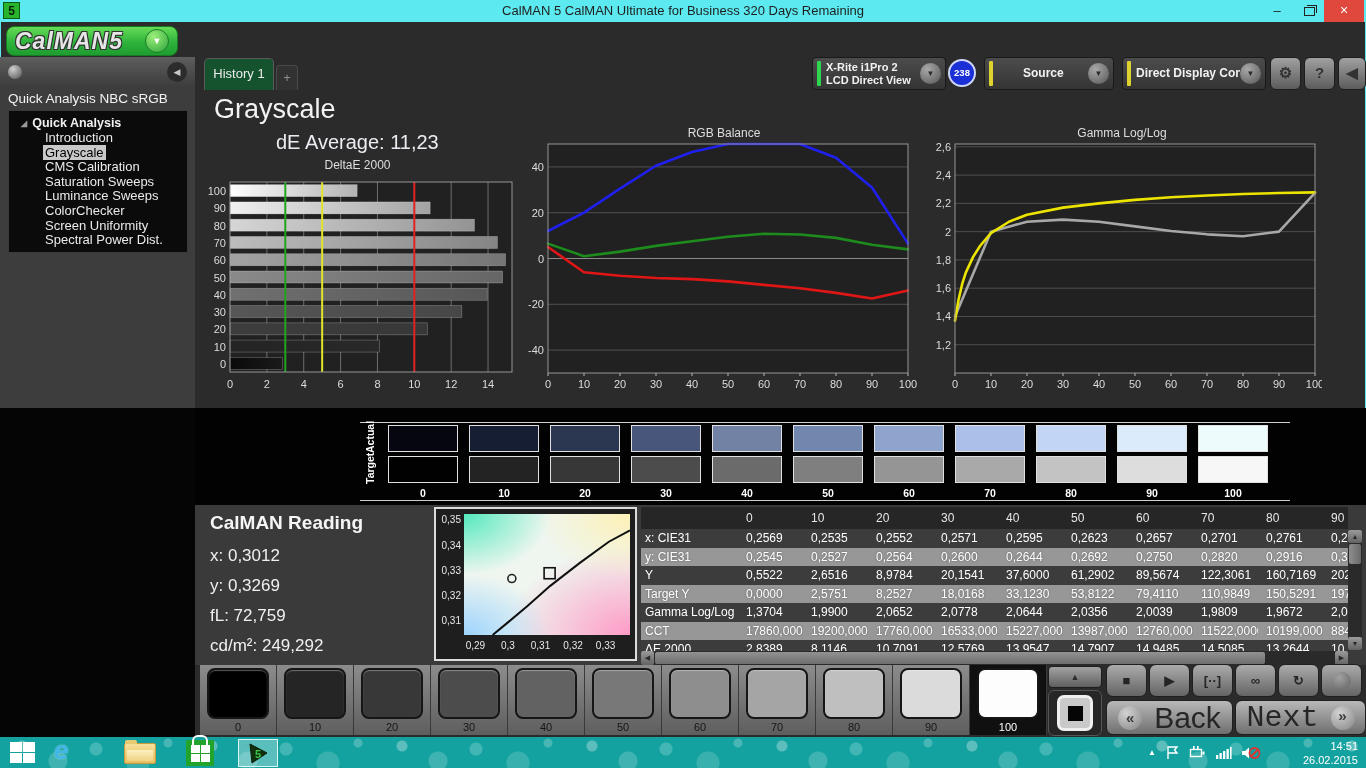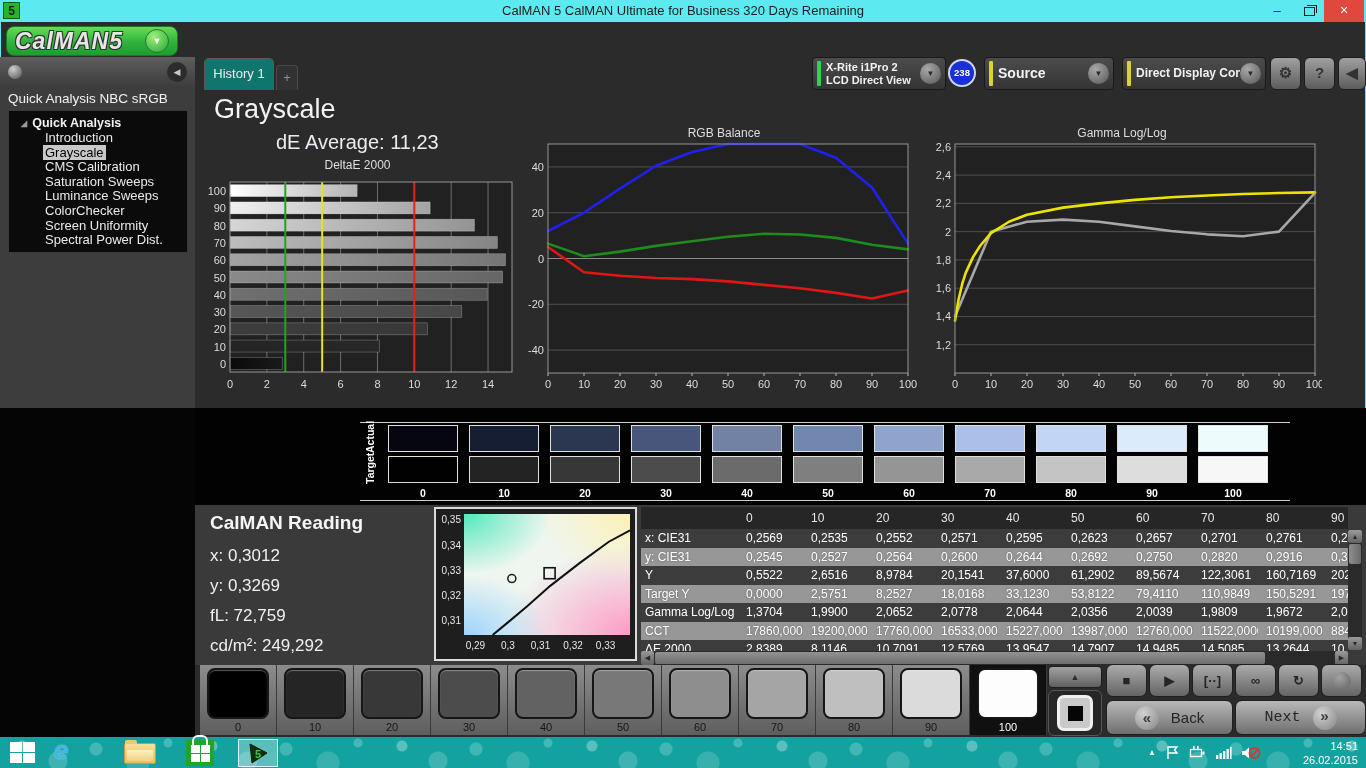--- a/index.html
+++ b/index.html
@@ -35,21 +35,21 @@
   #sidebar-collapse{width:20px;height:20px;border-radius:50%;background:#2c2c2c;color:#c8c8c8;
     font-size:9px;text-align:center;line-height:20px;}
   #workflow-title{left:8px;top:91px;font-size:13.5px;color:#f2f2f2;}
   #tree-panel{left:8px;top:110px;width:180px;height:143px;background:#0b0b0b;border:1px solid #3a3a3a;box-sizing:border-box;padding-top:5px;}
   #tree-root{padding-left:12px;font-size:12.5px;font-weight:bold;color:#f0f0f0;height:15px;}
   #tree-root .exp{display:inline-block;font-size:8px;color:#9a9a9a;margin-right:5px;transform:translateY(-1px);}
   .tree-item{padding-left:34px;font-size:13px;color:#eaeaea;height:14.6px;line-height:14.6px;white-space:nowrap;}
   .tree-item span{padding:0 2px;}
   .tree-item span.selbg{background:#c9c9c9;color:#000;}
   
-  #tab-history{left:204px;top:58px;width:70px;height:32px;background:#0f766e;border:1px solid #5a5a5a;border-bottom:none;
+  #tab-history{left:204px;top:58px;width:70px;height:32px;background:#14532d;border:1px solid #5a5a5a;border-bottom:none;
     border-radius:5px 5px 0 0;color:#ececec;font-size:13px;text-align:center;line-height:30px;box-sizing:border-box;}
   #tab-add{left:276px;top:65px;width:22px;height:25px;background:#323232;border:1px solid #4a4a4a;border-bottom:none;
     border-radius:4px 4px 0 0;color:#8f8f8f;font-size:13px;text-align:center;line-height:23px;box-sizing:border-box;}
   .dd{top:57px;height:33px;background:linear-gradient(180deg,#4c4c4c,#343434);border:1px solid #191919;border-radius:4px;
     box-sizing:border-box;display:flex;align-items:center;padding:0 4px;}
   .dd-accent{width:4px;height:25px;margin-right:5px;border-radius:1px;}
   .dd-text{flex:1;color:#f2f2f2;font-size:11px;line-height:13px;white-space:nowrap;overflow:hidden;}
   .dd-caret{width:21px;height:21px;border-radius:50%;background:radial-gradient(circle at 35% 30%,#a8a8a8,#565656);
     color:#2a2a2a;font-size:8px;text-align:center;line-height:21px;flex:none;}
   #badge-238{left:948px;top:59px;width:28px;height:28px;border-radius:50%;background:#1b2fd6;border:2px solid #cdd6f6;
@@ -129,21 +129,21 @@
   #pwb-square{width:15px;height:15px;background:#050505;}
   #transport-row{left:1106px;top:664px;display:flex;gap:2px;}
   .tbtn{width:41px;height:33px;border-radius:7px;background:linear-gradient(180deg,#ababab,#646464);
     border:1px solid #1f1f1f;box-sizing:border-box;color:#252525;font-size:13px;font-weight:bold;
     display:flex;align-items:center;justify-content:center;}
   .rec{width:18px;height:18px;border-radius:50%;background:radial-gradient(circle at 35% 30%,#a2a2a2,#616161);}
   .navbtn{top:700px;height:35px;border-radius:7px;background:linear-gradient(180deg,#b8b8b8,#6f6f6f);
     border:1px solid #1f1f1f;box-sizing:border-box;display:flex;align-items:center;justify-content:center;gap:12px;}
   .nav-chev{width:24px;height:24px;border-radius:50%;background:radial-gradient(circle at 35% 30%,#d2d2d2,#848484);
     color:#3c3c3c;font-size:15px;font-weight:bold;text-align:center;line-height:23px;}
-  .nav-label{font-size:15px;color:#262626;text-align:right;}
+  .nav-label{font-size:30px;color:#262626;text-align:right;}
   #back-btn{left:1106px;width:127px;}
   #next-btn{left:1235px;width:131px;font-family:Liberation Mono, monospace;}
   
   #taskbar{left:0;top:737px;width:1366px;height:31px;background-color:#14a2a0;
     background-image:
       radial-gradient(circle at 22px 9px,rgba(255,255,255,.30) 0 5px,rgba(255,255,255,0) 6px),
       radial-gradient(circle at 58px 24px,rgba(255,255,255,.18) 0 9px,rgba(255,255,255,0) 10px),
       radial-gradient(circle at 96px 12px,rgba(225,255,250,.22) 0 6px,rgba(255,255,255,0) 7px),
       radial-gradient(circle at 138px 26px,rgba(255,255,255,.15) 0 11px,rgba(255,255,255,0) 12px),
       radial-gradient(circle at 168px 6px,rgba(255,255,255,.22) 0 4px,rgba(255,255,255,0) 5px);
@@ -214,21 +214,21 @@
   <div class="abs" id="tab-add">+</div>
 
   <div class="abs dd" style="left:812px;width:134px;">
     <span class="dd-accent" id="meter-accent" style="background: rgb(46, 213, 78);"></span>
     <span class="dd-text" style="font-weight:bold;"><span>X-Rite i1Pro 2</span><br><span>LCD Direct View</span></span>
     <span class="dd-caret">▼</span>
   </div>
   <div class="abs" id="badge-238">238</div>
   <div class="abs dd" style="left:984px;width:130px;">
     <span class="dd-accent" id="source-accent" style="background: rgb(222, 210, 47);"></span>
-    <span class="dd-text" style="font-weight:bold;font-size:14px;">Source</span>
+    <span class="dd-text" style="font-weight:bold;font-size:12px;margin-left:25px;">Source</span>
     <span class="dd-caret">▼</span>
   </div>
   <div class="abs dd" style="left:1122px;width:144px;">
     <span class="dd-accent" id="ddc-accent" style="background: rgb(222, 210, 47);"></span>
     <span class="dd-text" style="font-weight:bold;font-size:12px;">Direct Display Control</span>
     <span class="dd-caret">▼</span>
   </div>
   <div class="abs sqbtn" style="left:1270px;"><span>⚙</span></div>
   <div class="abs sqbtn" style="left:1304px;"><span>?</span></div>
   <div class="abs sqbtn" style="left:1338px;width:28px;"><span>◀</span></div>

